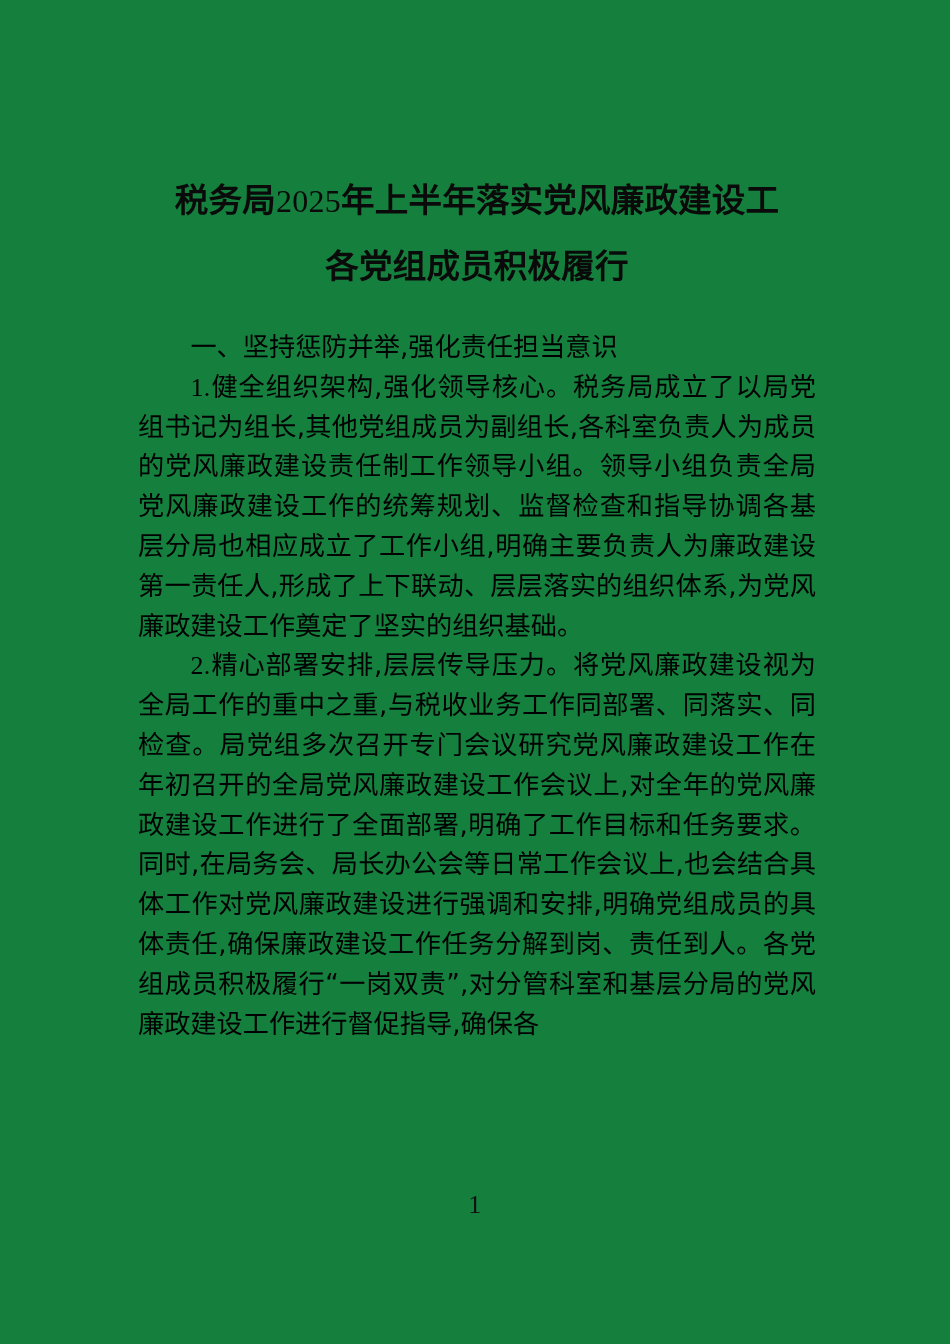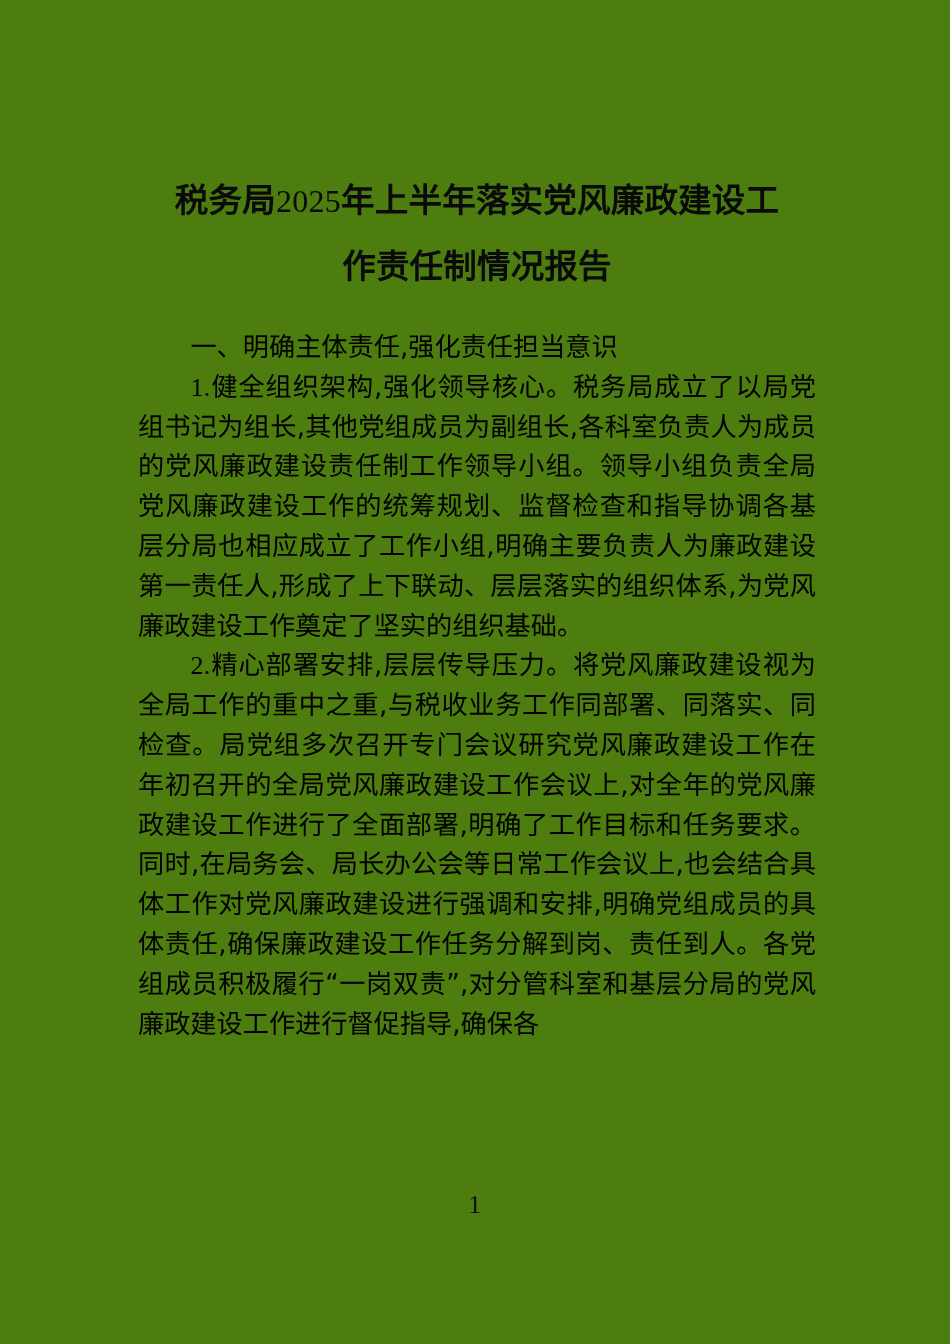--- a/index.html
+++ b/index.html
@@ -7,21 +7,21 @@
     margin: 0;
     padding: 0;
     background: #ffffff;
   }
 
   .page {
     position: relative;
     width: 950px;
     height: 1344px;
     margin: 0 auto;
-    background: #4d7c0f;
+    background: #15803d;
     overflow: hidden;
     box-sizing: border-box;
     font-family: "DejaVu Sans", "Liberation Sans", sans-serif;
     color: #000000;
     -webkit-font-smoothing: antialiased;
   }
 
   
   .doc-title {
     position: absolute;
@@ -94,24 +94,24 @@
     color: #111111;
   }
 </style>
 </head>
 <body>
 
 <div class="page">
 
   <div class="doc-title">
     <span class="title-line">税务局<span class="num">2025</span>年上半年落实党风廉政建设工</span>
-    <span class="title-line">作责任制情况报告</span>
+    <span class="title-line">各党组成员积极履行</span>
   </div>
 
   <div class="doc-body">
-    <p class="para heading">一、明确主体责任,强化责任担当意识</p>
+    <p class="para heading">一、坚持惩防并举,强化责任担当意识</p>
     <p class="para"><span class="num">1.</span>健全组织架构,强化领导核心。税务局成立了以局党组书记为组长,其他党组成员为副组长,各科室负责人为成员的党风廉政建设责任制工作领导小组。领导小组负责全局党风廉政建设工作的统筹规划、监督检查和指导协调各基层分局也相应成立了工作小组,明确主要负责人为廉政建设第一责任人,形成了上下联动、层层落实的组织体系,为党风廉政建设工作奠定了坚实的组织基础。</p>
     <p class="para"><span class="num">2.</span>精心部署安排,层层传导压力。将党风廉政建设视为全局工作的重中之重,与税收业务工作同部署、同落实、同检查。局党组多次召开专门会议研究党风廉政建设工作在年初召开的全局党风廉政建设工作会议上,对全年的党风廉政建设工作进行了全面部署,明确了工作目标和任务要求。同时,在局务会、局长办公会等日常工作会议上,也会结合具体工作对党风廉政建设进行强调和安排,明确党组成员的具体责任,确保廉政建设工作任务分解到岗、责任到人。各党组成员积极履行“一岗双责”,对分管科室和基层分局的党风廉政建设工作进行督促指导,确保各</p>
   </div>
 
   <div class="page-number"><span class="num">1</span></div>
 
 </div>
 
 </body></html>

